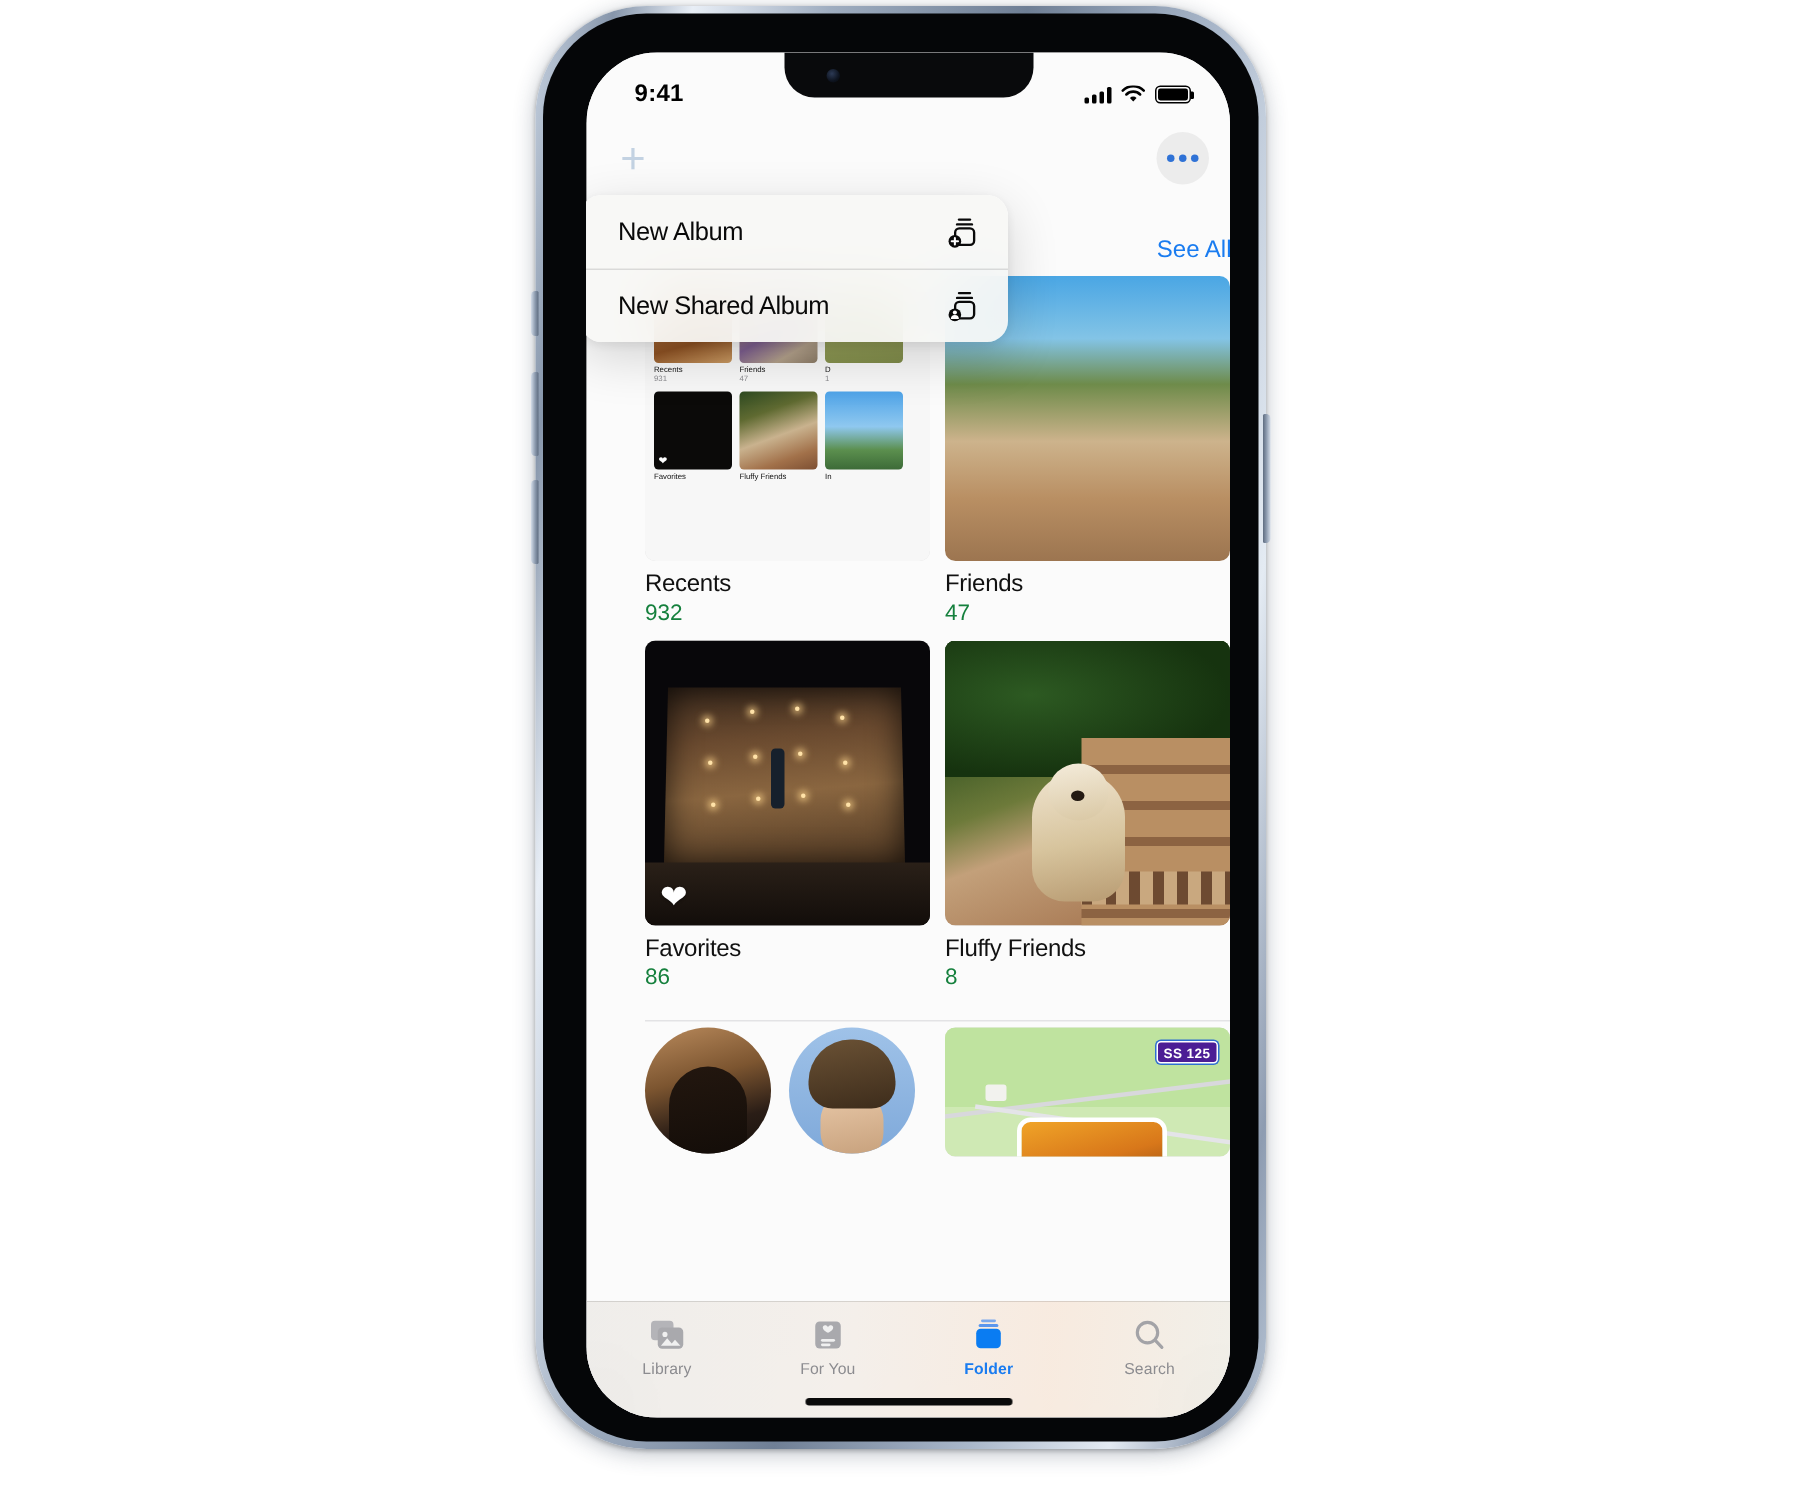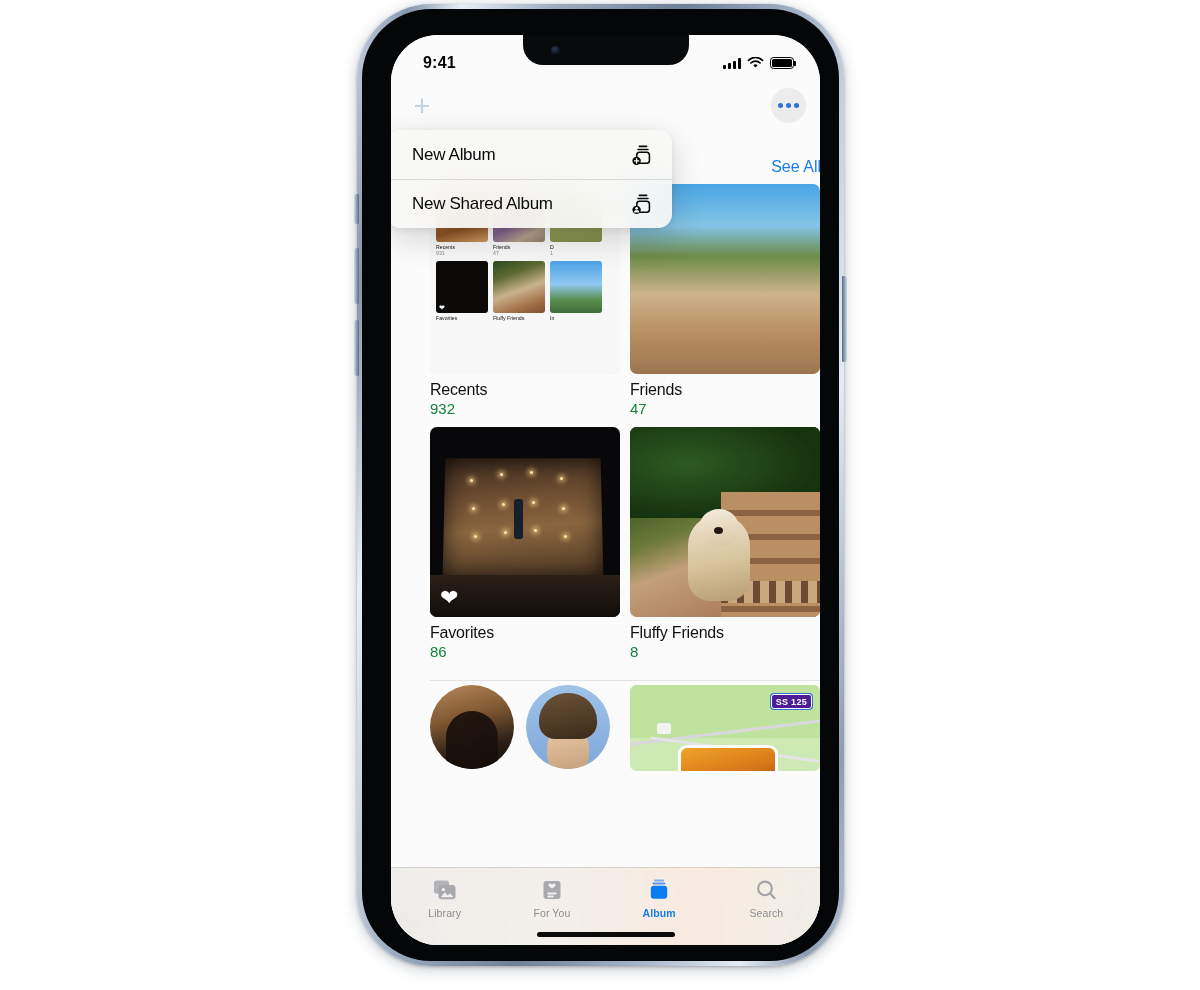--- a/index.html
+++ b/index.html
@@ -436,21 +436,21 @@
             </div>
 
             <div class="tab active">
               <div class="ic">
                 <svg width="26" height="24" viewBox="0 0 26 24">
                   <rect x="8" y="1.6" width="10" height="1.9" rx=".95" fill="#2f7ff0" opacity=".62"></rect>
                   <rect x="6.4" y="4.6" width="13.2" height="2" rx="1" fill="#2f7ff0" opacity=".78"></rect>
                   <rect x="4.8" y="7.8" width="16.4" height="13" rx="3" fill="#0a7cf2"></rect>
                 </svg>
               </div>
-              <div class="lb">Album</div>
+              <div class="lb">Folder</div>
             </div>
 
             <div class="tab">
               <div class="ic">
                 <svg width="24" height="24" viewBox="0 0 24 24">
                   <circle cx="11" cy="10.4" r="6.8" stroke="#a3a3a7" stroke-width="2.1" fill="none"></circle>
                   <path d="M16.2 15.6l4.4 4.6" stroke="#a3a3a7" stroke-width="2.1" stroke-linecap="round"></path>
                 </svg>
               </div>
               <div class="lb">Search</div>

